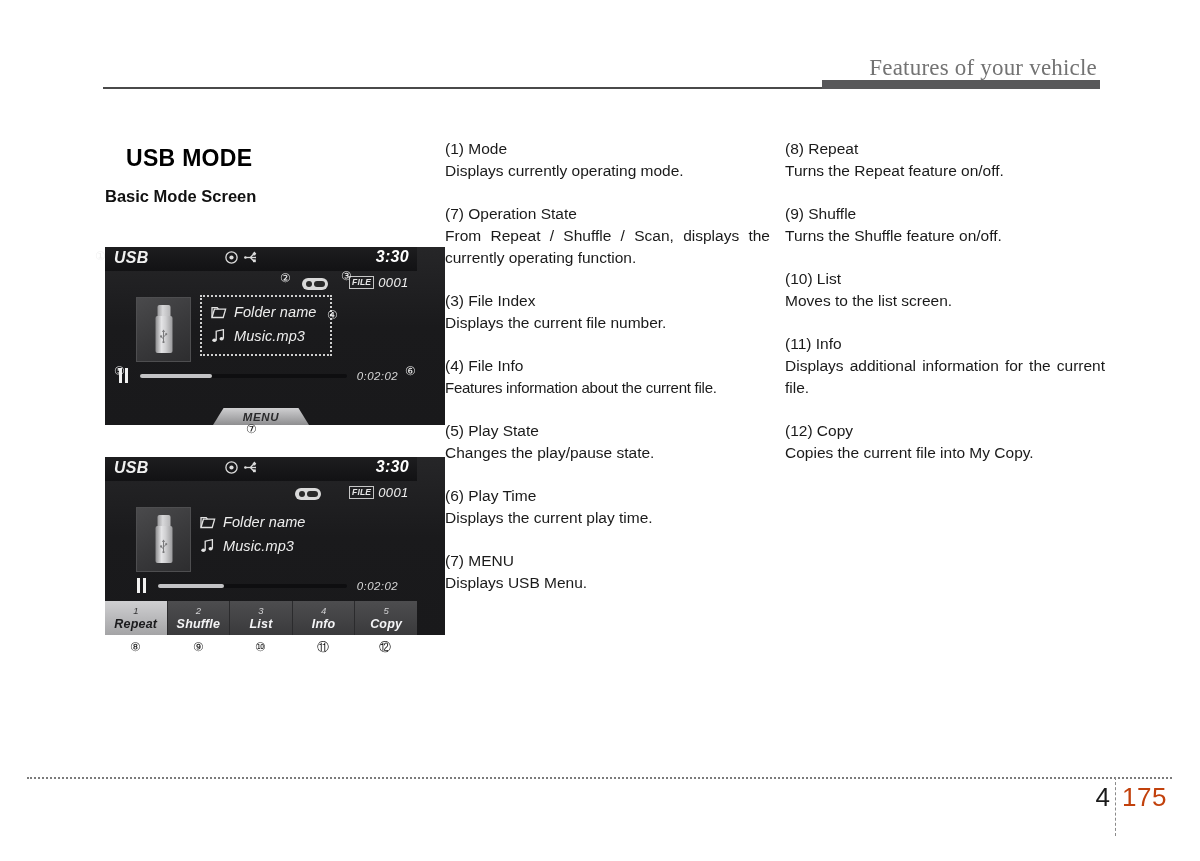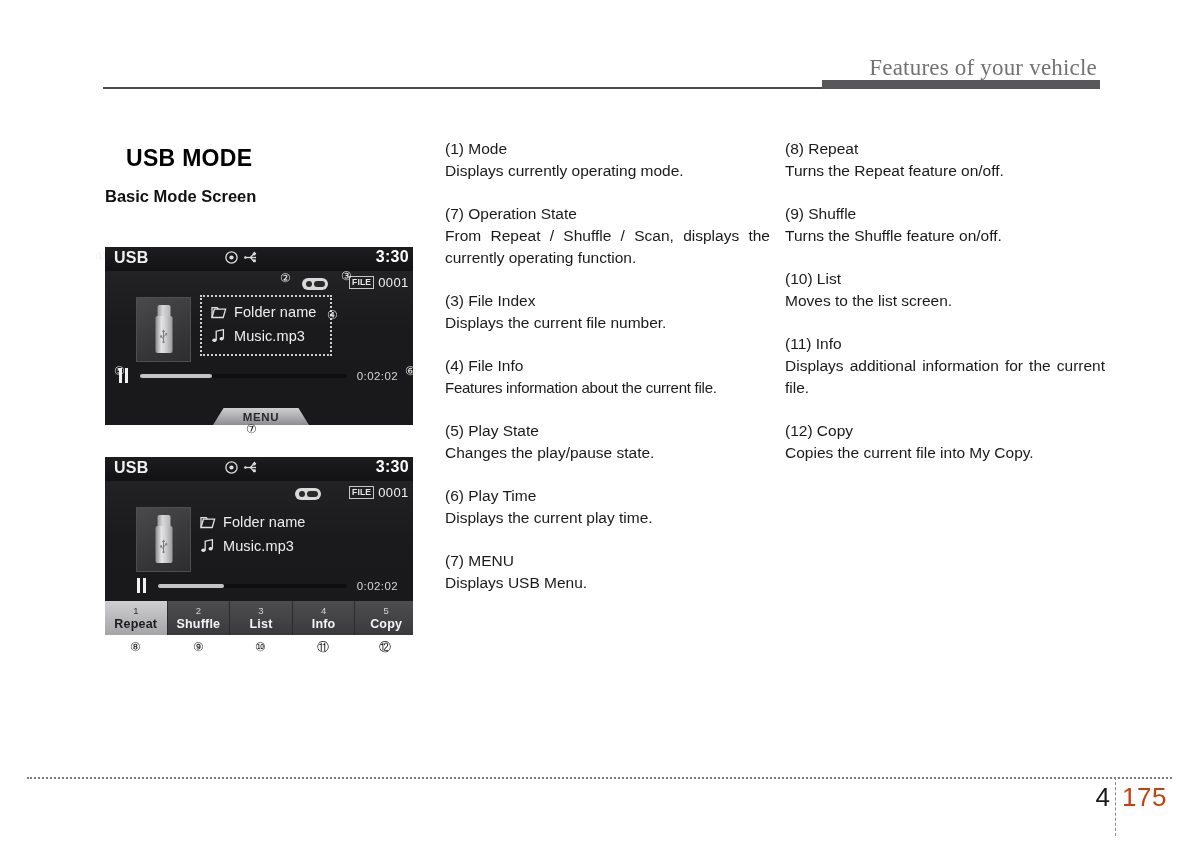--- a/index.html
+++ b/index.html
@@ -100,25 +100,26 @@
   .entry-desc.justify { text-align: justify; }
   .entry-desc.condensed {
     font-size: 15px;
     letter-spacing: -0.25px;
   }
 
   
   .screen {
     position: absolute;
     left: 0;
-    width: 308px;
+    width: 340px;
     height: 178px;
     background: #1c1c1e;
     background: linear-gradient(180deg, #262628 0%, #1a1a1c 45%, #19191b 100%);
     overflow: hidden;
+    font-style: italic;
   }
   .screen-1 { top: 147px; }
   .screen-2 { top: 357px; }
 
   .status-bar {
     position: absolute;
     left: 0; top: 0;
     width: 312px;
     height: 24px;
     background: linear-gradient(180deg, #1d1d1f 0%, #121214 100%);

